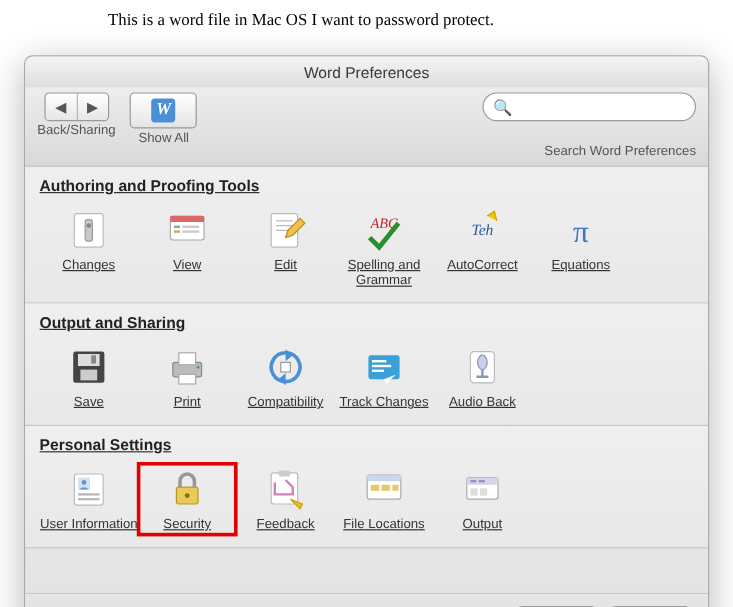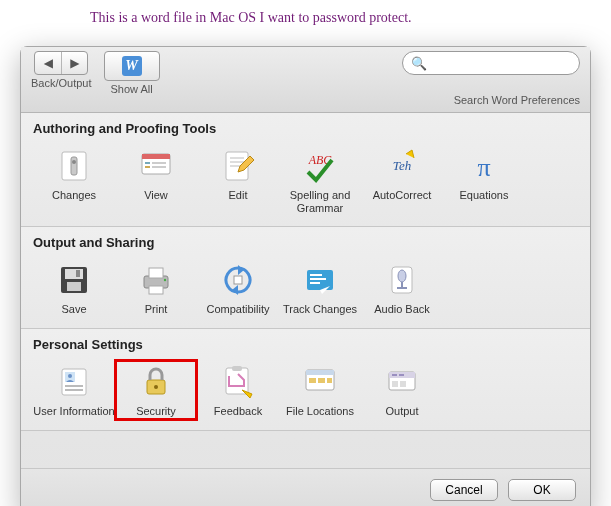--- a/index.html
+++ b/index.html
@@ -8,21 +8,21 @@
     font-family: "Lucida Grande", "Helvetica Neue", Arial, sans-serif;
     font-size: 13px;
     color: #333;
     background: #fff;
     width: 611px;
   }
   .intro {
     padding: 10px 0 0 90px;
     font-family: Georgia, serif;
     font-size: 14px;
-    color: #701a75;
+    color: #000000;
   }
   .window {
     margin: 20px 20px 10px 20px;
     width: 571px;
     background: linear-gradient(#efefef, #e3e3e3);
     border: 1px solid #a8a8a8;
     border-radius: 7px;
     box-shadow: 0 8px 30px rgba(0,0,0,0.28);
     box-sizing: border-box;
   }
@@ -104,20 +104,21 @@
   .search-box input {
     border: none; outline: none;
     font-size: 12px;
     width: 100%;
     background: transparent;
   }
   .section {
     background: linear-gradient(#efefef, #e8e8e8);
     border-bottom: 1px solid #c7c7c7;
     padding: 8px 12px 10px 12px;
+    text-decoration: underline;
   }
   .section:last-of-type { border-bottom: none; }
   .section-header {
     font-weight: bold;
     font-size: 13px;
     color: #222;
     margin-bottom: 8px;
   }
   .icon-row { display: flex; flex-wrap: nowrap; }
   .pref-item {
@@ -162,28 +163,29 @@
     cursor: pointer;
     box-shadow: 0 1px 0 #fff inset;
   }
 </style>
 </head>
 <body>
 
 <div class="intro">This is a word file in Mac OS I want to password protect.</div>
 
 <div class="window">
+  <div class="titlebar">Word Preferences</div>
 
   <div class="toolbar">
     <div class="tb-group">
       <div class="nav-seg">
         <button>◀</button>
         <button>▶</button>
       </div>
-      <div class="tb-label">Back/Output</div>
+      <div class="tb-label">Back/Sharing</div>
     </div>
     <div class="tb-group">
       <div class="showall-box">
         <div class="showall-icon">W</div>
       </div>
       <div class="tb-label">Show All</div>
     </div>
     <div class="spacer"></div>
     <div class="search-wrap">
       <div class="search-box">

